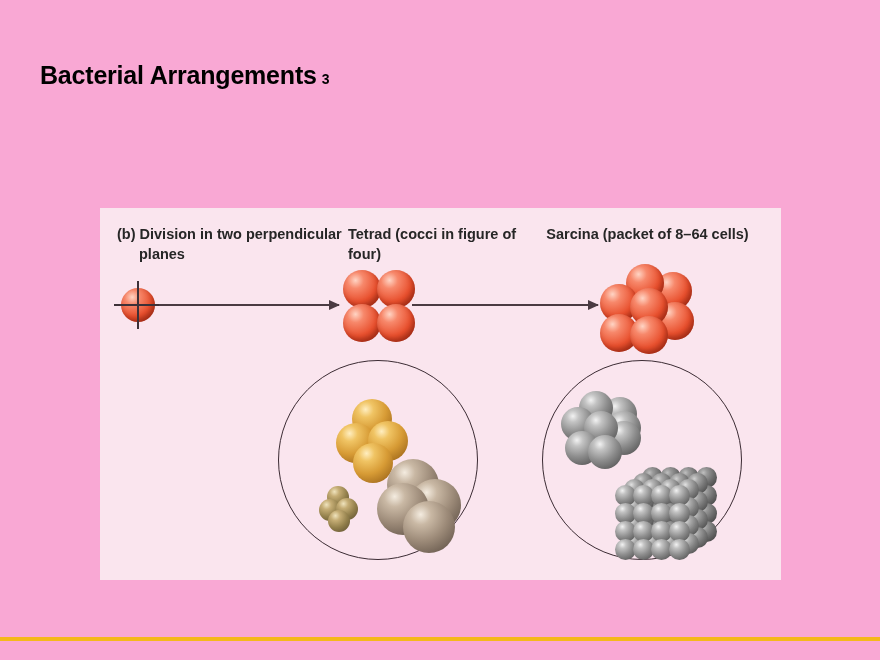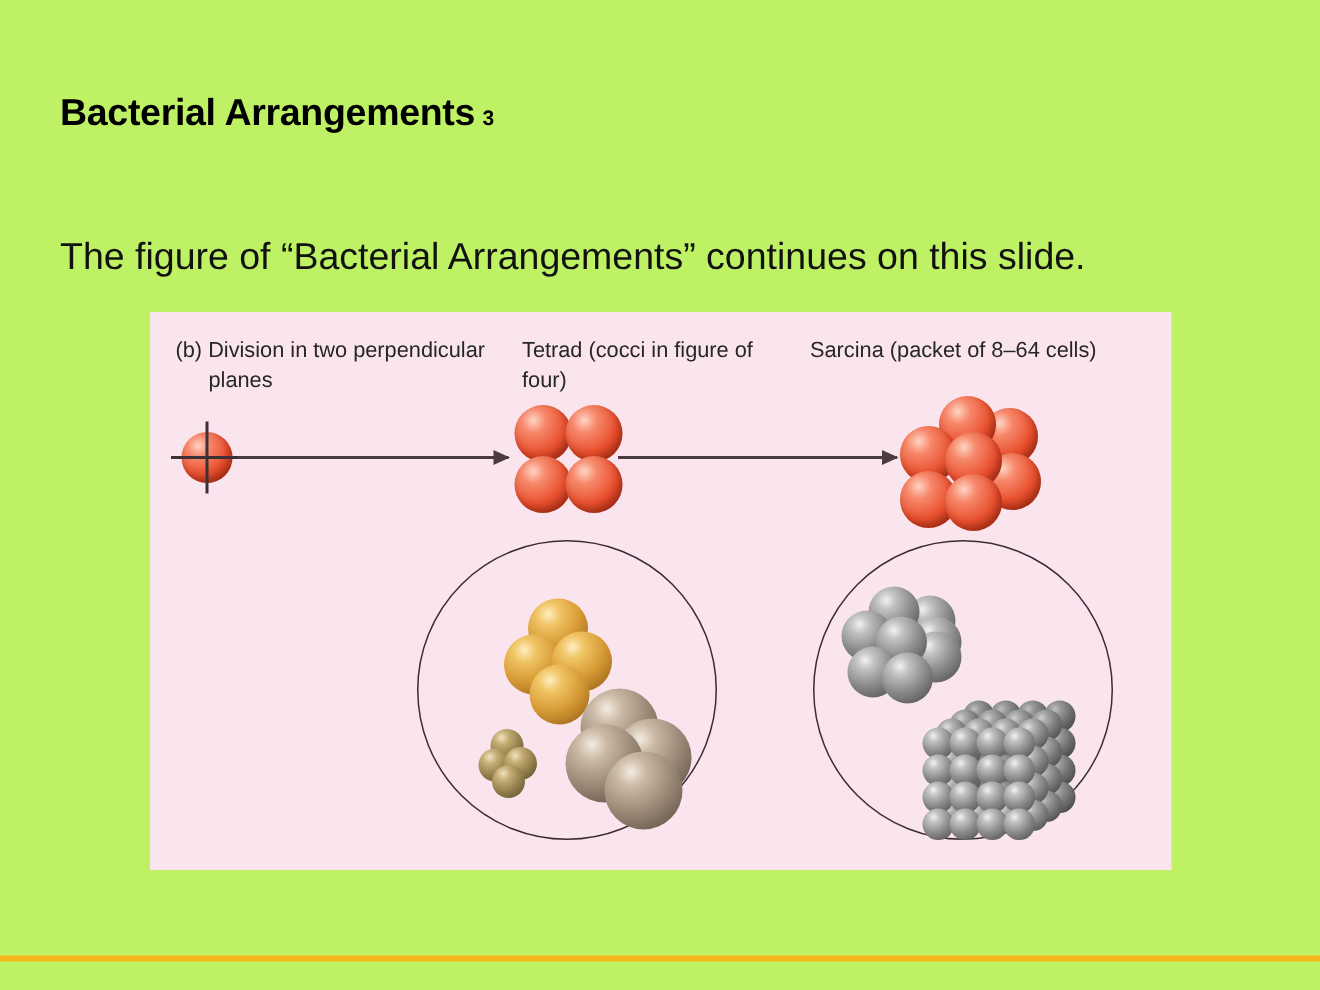--- a/index.html
+++ b/index.html
@@ -10,21 +10,21 @@
     width: 880px;
     height: 660px;
     background: #ffffff;
     font-family: "Liberation Sans", sans-serif;
     overflow: hidden;
     position: relative;
   }
   .slide {
     position: absolute;
     inset: 0;
-    background: #bef264;
+    background: #f9a8d4;
   }
   
   .slide-title {
     position: absolute;
     left: 40px;
     top: 44px;
     font-size: 25px;
     font-weight: bold;
     color: #000000;
     letter-spacing: -0.2px;
@@ -47,20 +47,21 @@
     color: #111111;
   }
   
   .figure-panel {
     position: absolute;
     left: 100px;
     top: 208px;
     width: 681px;
     height: 372px;
     background: #fae5ee;
+    font-weight: bold;
   }
   .fig-caption {
     position: absolute;
     font-size: 14.5px;
     line-height: 1.36;
     color: #262626;
   }
   .cap-b {
     left: 17px;
     top: 17px;
@@ -70,20 +71,21 @@
   }
   .cap-tetrad {
     left: 248px;
     top: 17px;
     width: 170px;
   }
   .cap-sarcina {
     left: 440px;
     top: 17px;
     width: 215px;
+    text-align: center;
   }
   
   .arrow {
     position: absolute;
     height: 2px;
     background: #4a3b42;
   }
   .arrow::after {
     content: "";
     position: absolute;
@@ -215,21 +217,20 @@
     background: #f5b81a;
   }
 </style>
 </head>
 <body>
 
 <div class="slide">
 
   <h1 class="slide-title"><span>Bacterial Arrangements</span><span class="title-sup">3</span></h1>
 
-  <p class="slide-body">The figure of “Bacterial Arrangements” continues on this slide.</p>
 
   <div class="figure-panel">
 
     <div class="fig-caption cap-b">(b) Division in two perpendicular planes</div>
     <div class="fig-caption cap-tetrad">Tetrad (cocci in figure of four)</div>
     <div class="fig-caption cap-sarcina">Sarcina (packet of 8–64 cells)</div>
 
     <div class="single-cell-group">
       <div class="sphere sph-red"></div>
       <div class="plane-v"></div>

